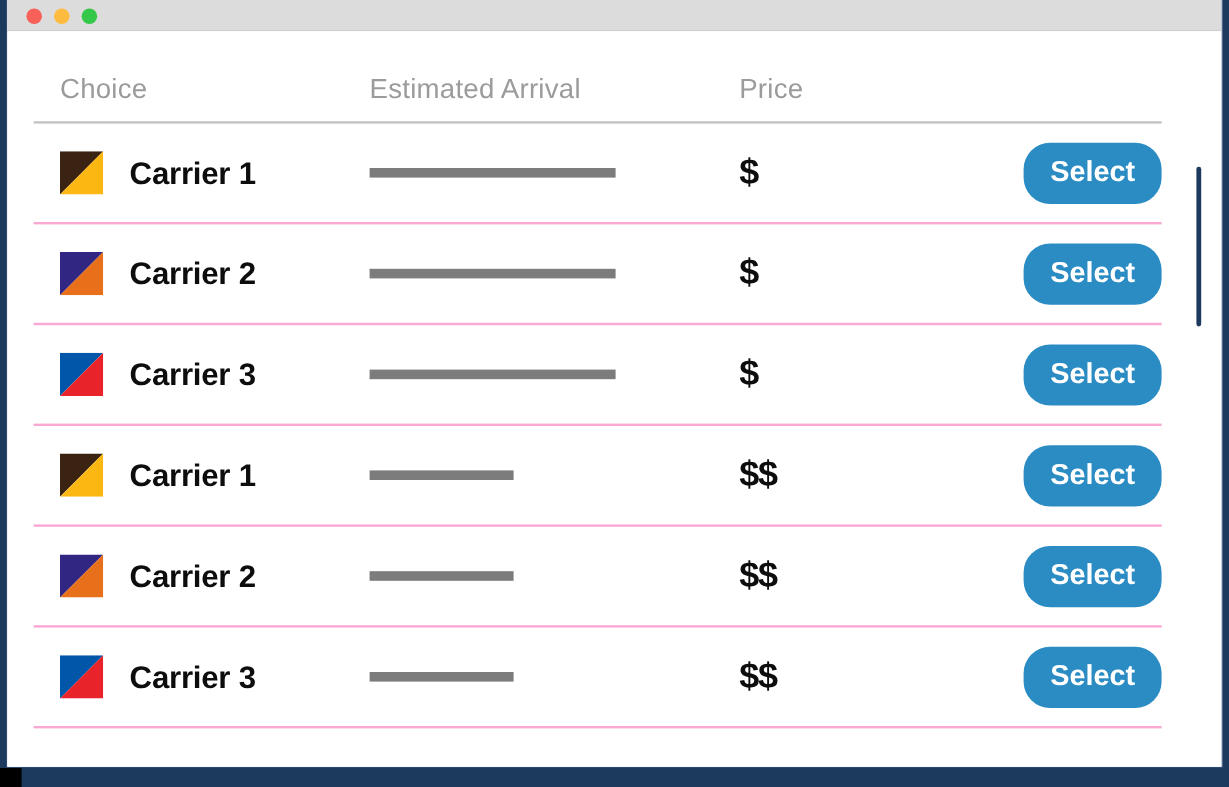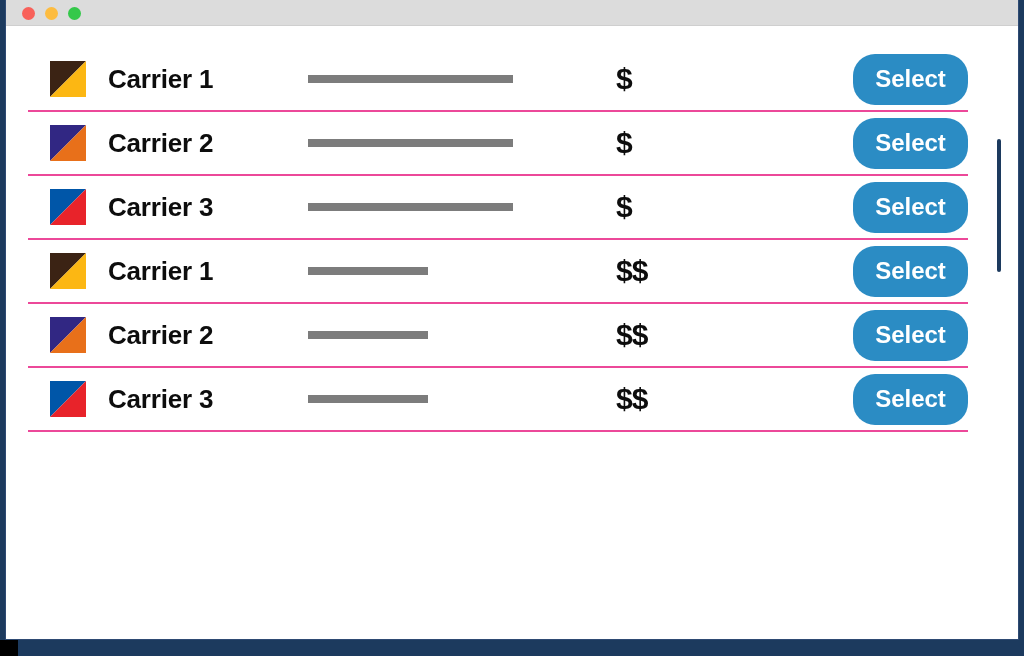--- a/index.html
+++ b/index.html
@@ -73,22 +73,22 @@
   .table {
     position: absolute;
     left: 22px;
     top: 22px;
     width: 940px;
   }
 
   .row {
     display: flex;
     align-items: center;
-    height: 64px;
-    border-bottom: 2px solid #ec4899;
+    height: 84px;
+    border-bottom: 2px solid #f9a8d4;
     box-sizing: border-box;
   }
   .row.header {
     height: 55px;
     border-bottom: 2px solid #c3c3c3;
   }
 
   .col-choice  { width: 275px; display: flex; align-items: center; }
   .col-arrival { width: 305px; }
   .col-price   { width: 160px; }
@@ -222,20 +222,32 @@
         <span class="light" style="background: rgb(248, 97, 90);"></span>
         <span class="light" style="background: rgb(253, 188, 64);"></span>
         <span class="light" style="background: rgb(52, 200, 74);"></span>
       </div>
     </div>
 
     <div class="content">
 
       <div class="table">
 
+        <div class="row header">
+          <div class="col-choice">
+            <span class="hcell">Choice</span>
+          </div>
+          <div class="col-arrival">
+            <span class="hcell">Estimated Arrival</span>
+          </div>
+          <div class="col-price">
+            <span class="hcell">Price</span>
+          </div>
+          <div class="col-action"></div>
+        </div>
 
         <div id="rows-container">
             <div class="row">
               <div class="col-choice">
                 <svg class="logo" viewBox="0 0 36 36">
                   <polygon points="0,0 36,0 0,36" fill="#3b2314"></polygon>
                   <polygon points="36,0 36,36 0,36" fill="#fcb713"></polygon>
                 </svg>
                 <span class="carrier-name">Carrier 1</span>
               </div>

